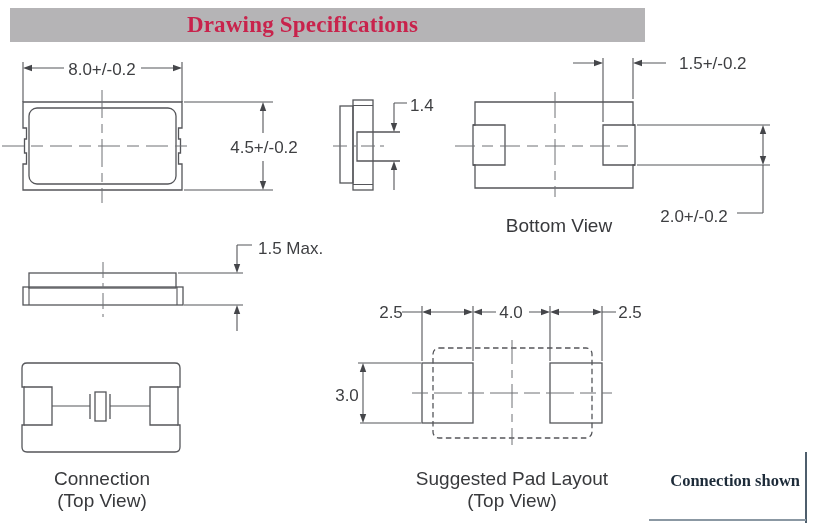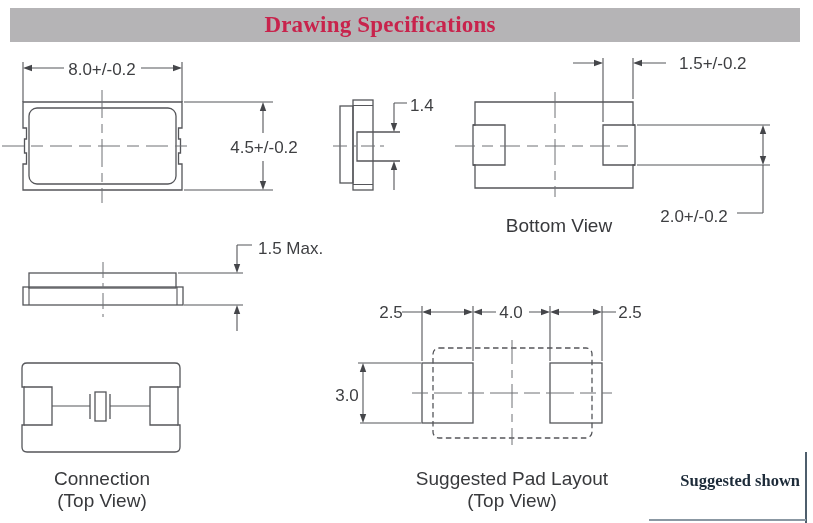--- a/index.html
+++ b/index.html
@@ -1,18 +1,18 @@
 <!DOCTYPE html>
 <html><head>
 <meta charset="utf-8">
 <style>
   html,body{margin:0;padding:0;background:#ffffff;}
   .page{position:relative;width:813px;height:523px;background:#ffffff;overflow:hidden;
         font-family:"Liberation Sans",sans-serif;}
-  .header-bar{position:absolute;left:10px;top:8px;width:790px;height:34px;background:#b5b4b6;
+  .header-bar{position:absolute;left:10px;top:8px;width:635px;height:34px;background:#b5b4b6;
       display:flex;align-items:center;justify-content:center;padding-right:50px;box-sizing:border-box;}
   .header-title{font-family:"Liberation Serif",serif;font-weight:bold;font-size:23px;color:#c8234c;
       letter-spacing:.2px;}
   .drawing-svg{position:absolute;left:0;top:0;}
   .ln{stroke:#55565a;stroke-width:1.3;fill:none;}
   .lnt{stroke:#55565a;stroke-width:1.1;fill:none;}
   .cl{stroke:#6f7074;stroke-width:1;fill:none;}
   .ar{fill:#45464a;stroke:none;}
   text.dim{font-family:"Liberation Sans",sans-serif;font-size:17px;fill:#3e3f42;}
   text.cap{font-family:"Liberation Sans",sans-serif;font-size:19px;fill:#38393c;}
@@ -135,19 +135,19 @@
       <path class="lnt" d="M363,372 V414"></path>
       <polygon class="ar" points="363,363 359.8,372 366.2,372"></polygon>
       <polygon class="ar" points="363,423 359.8,414 366.2,414"></polygon>
       <text class="dim" x="347" y="401" text-anchor="middle">3.0</text>
       <text class="cap" x="512" y="485" text-anchor="middle">Suggested Pad Layout</text>
       <text class="cap" x="512" y="507" text-anchor="middle">(Top View)</text>
     </g>
   </svg>
 
   <div class="footnote">
-    <div>Suggested shown</div>
+    <div>Connection shown</div>
   </div>
 
   <div class="border-v"></div>
   <div class="border-h"></div>
 
 </div>
 
 </body></html>

